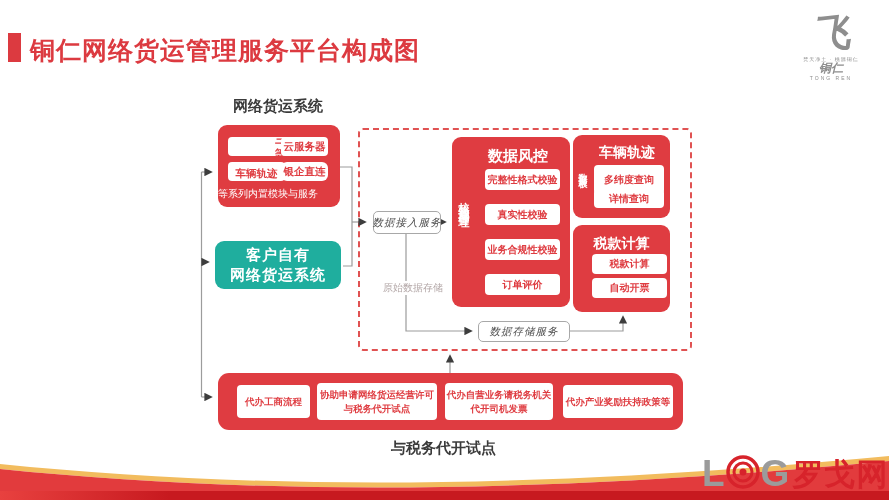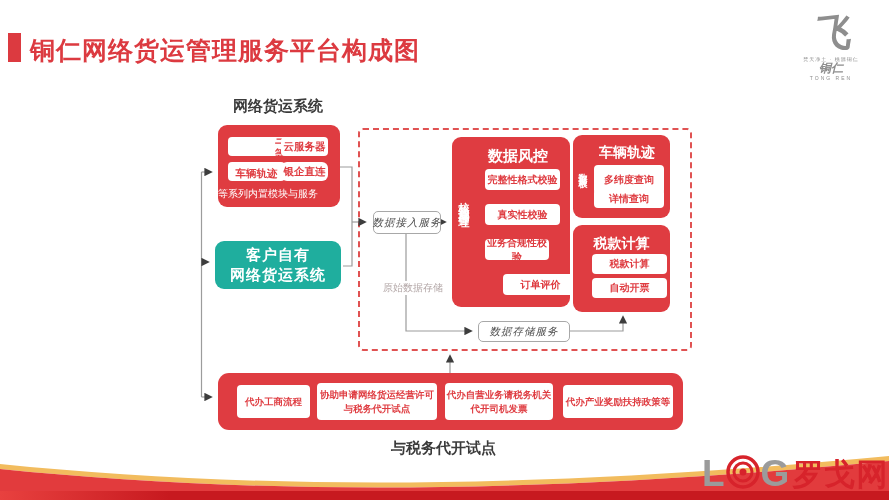--- a/index.html
+++ b/index.html
@@ -117,24 +117,24 @@
 
   <div class="abs rbox" style="left:452px;top:137px;width:118px;height:170px;z-index:2;">
     <div class="panel-title abs" style="left:20px;top:10px;width:92px;font-size:15px;">数据风控</div>
     <div class="vlabel abs" style="left:4px;top:56px;height:108px;font-size:11px;letter-spacing:3px;">校验规则管理</div>
     <div class="wpill" style="left:33px;top:32px;width:75px;height:21px;font-size:10px;">
       <span>完整性格式校验</span>
       </div>
     <div class="wpill" style="left:33px;top:67px;width:75px;height:21px;font-size:10px;">
       <span>真实性校验</span>
       </div>
-    <div class="wpill" style="left:33px;top:102px;width:64px;height:21px;font-size:10px;">
+    <div class="wpill" style="left:33px;top:102px;width:75px;height:21px;font-size:10px;">
       <span>业务合规性校验</span>
       </div>
-    <div class="wpill" style="left:51px;top:137px;width:75px;height:21px;font-size:10px;">
+    <div class="wpill" style="left:33px;top:137px;width:75px;height:21px;font-size:10px;">
       <span>订单评价</span>
       </div>
   </div>
 
   <div class="abs rbox" style="left:573px;top:135px;width:97px;height:83px;z-index:2;">
     <div class="panel-title abs" style="left:16px;top:9px;width:76px;font-size:14px;">车辆轨迹</div>
     <div class="vlabel abs" style="left:3px;top:31px;height:44px;font-size:9px;letter-spacing:2px;">数据展板</div>
     <div class="wpill" style="left:21px;top:30px;width:70px;height:29px;font-size:10px;">
       <span>多纬度查询</span>
       </div>

